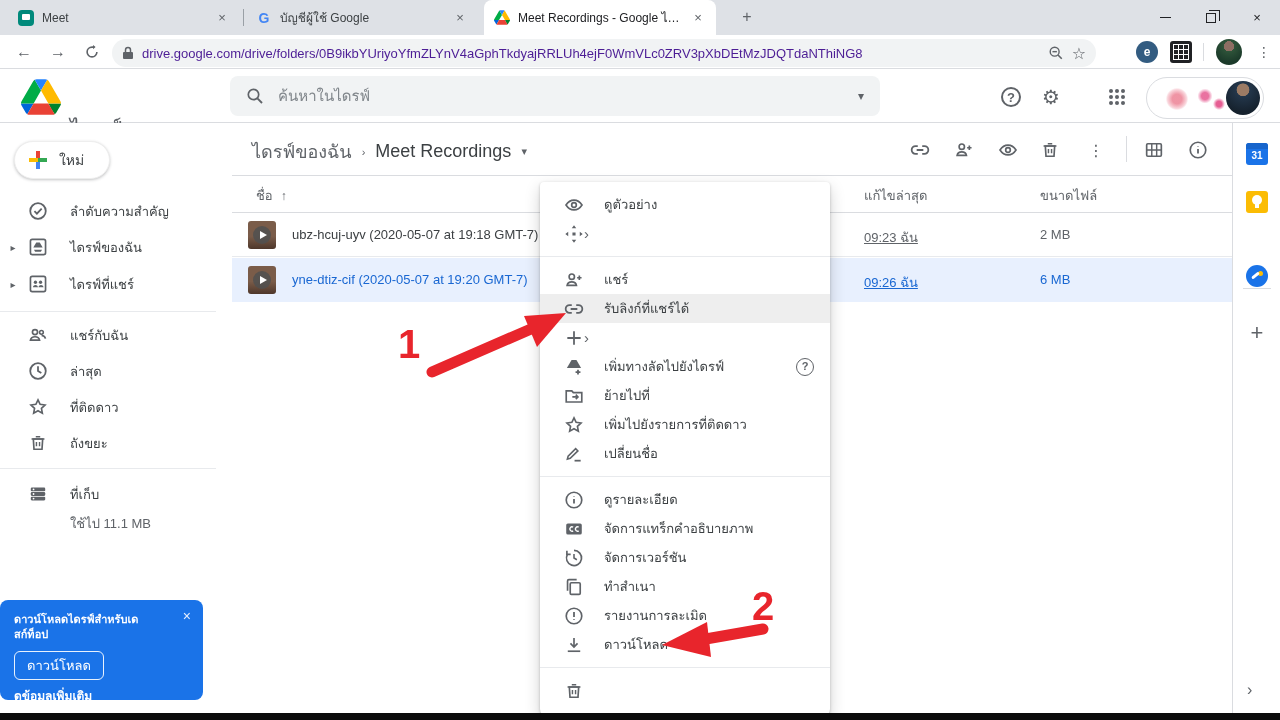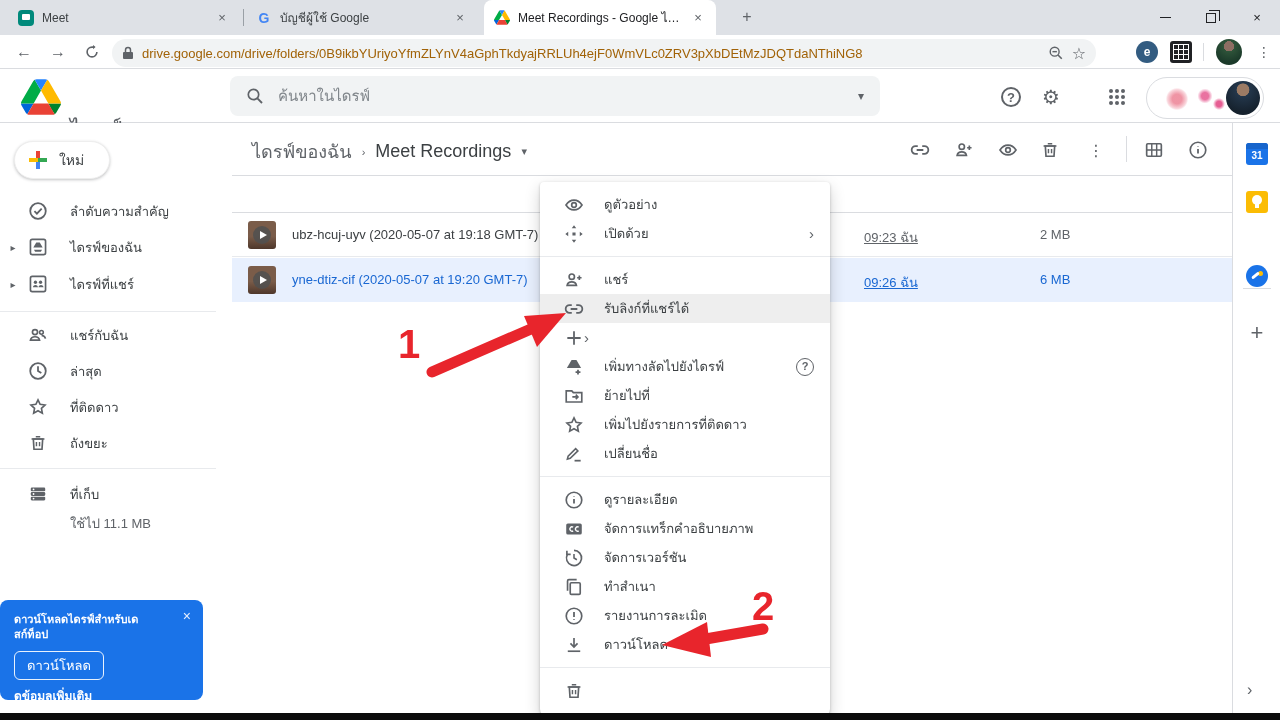--- a/index.html
+++ b/index.html
@@ -22,21 +22,21 @@
   .wincontrols { position:absolute; right:0; top:0; height:35px; display:flex; }
   .winbtn { width:46px; height:35px; display:flex; align-items:center; justify-content:center; color:#202124; font-size:13px; }
   .ic-restore { width:10px; height:10px; border:1px solid #202124; position:relative; }
   .ic-restore::before { content:""; position:absolute; left:2px; top:-4px; width:10px; height:10px; border:1px solid #202124; border-left:none; border-bottom:none; }
   .ic-min { width:11px; height:1px; background:#202124; }
 
   
   .toolbar { position:absolute; left:0; top:35px; width:1280px; height:34px; background:#fff; border-bottom:1px solid #dadce0; }
   .navbtn { position:absolute; top:5px; width:24px; height:24px; display:flex; align-items:center; justify-content:center; color:#5f6368; font-size:16px; }
   .omnibox { position:absolute; left:112px; top:4px; width:984px; height:28px; background:#f1f3f4; border-radius:14px; display:flex; align-items:center; padding:0 10px; gap:8px; }
-  .omni-url { flex:1; color:#a16207; font-size:13px; white-space:nowrap; overflow:hidden; }
+  .omni-url { flex:1; color:#4c1d95; font-size:13px; white-space:nowrap; overflow:hidden; }
   .ext-icon { position:absolute; top:6px; width:22px; height:22px; }
   .ext-e { background:#335c81; border-radius:50%; color:#fff; text-align:center; line-height:22px; font-size:12px; font-weight:bold; }
   .ext-grid { background:#202124; border-radius:3px; position:relative; }
   .ext-grid::after { content:""; position:absolute; left:3px; top:3px; width:16px; height:16px;
     background-image:linear-gradient(#fff 1px, transparent 1px),linear-gradient(90deg,#fff 1px, transparent 1px);
     background-size:5px 5px; }
   .tb-sep { position:absolute; left:1203px; top:8px; width:1px; height:18px; background:#dadce0; }
   .avatar-sm { position:absolute; left:1216px; top:4px; width:26px; height:26px; border-radius:50%;
     background:radial-gradient(circle at 50% 28%, #8d6e63 22%, #2e5339 23%, #1b3a2a 70%); }
   .more-dots { position:absolute; left:1252px; top:5px; width:24px; height:24px; text-align:center; line-height:24px; color:#5f6368; font-size:14px; }
@@ -420,20 +420,25 @@
           </svg>
         </div>
       <div class="selbar-ic" style="left:952px;">
           <svg class="ic" width="20" height="20" viewBox="0 0 18 18">
             <circle cx="9" cy="9" r="7" fill="none" stroke="#5f6368" stroke-width="1.5"></circle>
             <path d="M9 8.2v4M9 5.6v.5" stroke="#5f6368" stroke-width="1.6"></path>
           </svg>
         </div>
     </div>
 
+    <div class="table-head">
+      <span class="th-name"><span>ชื่อ</span><span class="th-up">↑</span></span>
+      <span class="th-mod">แก้ไขล่าสุด</span>
+      <span class="th-size">ขนาดไฟล์</span>
+    </div>
     <div class="head-div"></div>
 
     <div class="frow r1">
       <span class="thumb"></span>
       <span class="fname">ubz-hcuj-uyv (2020-05-07 at 19:18 GMT-7)</span>
       <span class="fmod">09:23 ฉัน</span>
       <span class="fsize">2 MB</span>
     </div>
     <div class="frow r2">
       <span class="thumb"></span>
@@ -462,21 +467,20 @@
             </svg>
           </span>
         <span class="mil">ดูตัวอย่าง</span>
       </div>
       <div class="mi">
         <span class="mic">
             <svg class="ic" width="20" height="20" viewBox="0 0 18 18">
               <path fill="#5f6368" d="M9 1.2 11 3.8H7zM9 16.8 7 14.2h4zM1.2 9 3.8 7v4zM16.8 9 14.2 11V7zM7.6 7.6h2.8v2.8H7.6z"></path>
             </svg>
           </span>
-        <span class="mil">เปิดด้วย</span>
         <span class="mi-trail">›</span>
       </div>
     </div>
     <div class="ctx-div"></div>
     <div class="ctx-group">
       <div class="mi">
         <span class="mic">
             <svg class="ic" width="20" height="20" viewBox="0 0 18 18">
               <circle cx="7" cy="6" r="2.4" fill="none" stroke="#5f6368" stroke-width="1.5"></circle>
               <path d="M2.8 13.8c.4-2 2-3.1 4.2-3.1s3.8 1.1 4.2 3.1z" fill="none" stroke="#5f6368" stroke-width="1.5"></path>

